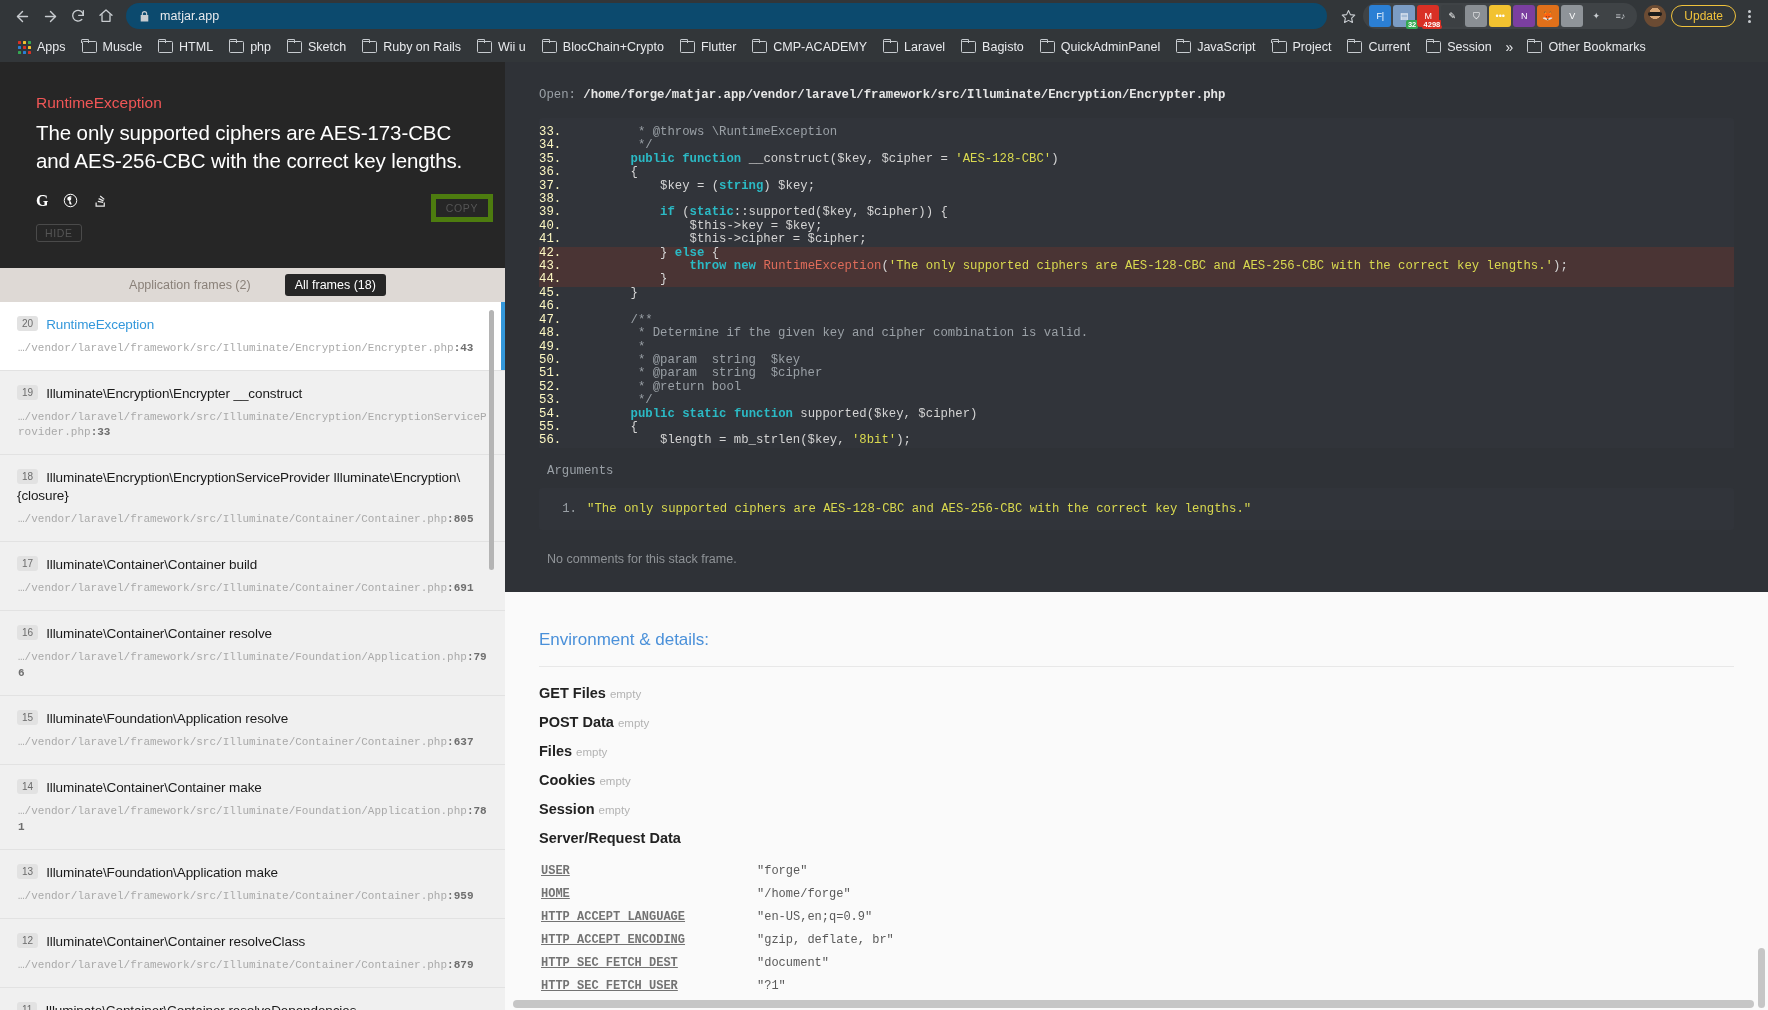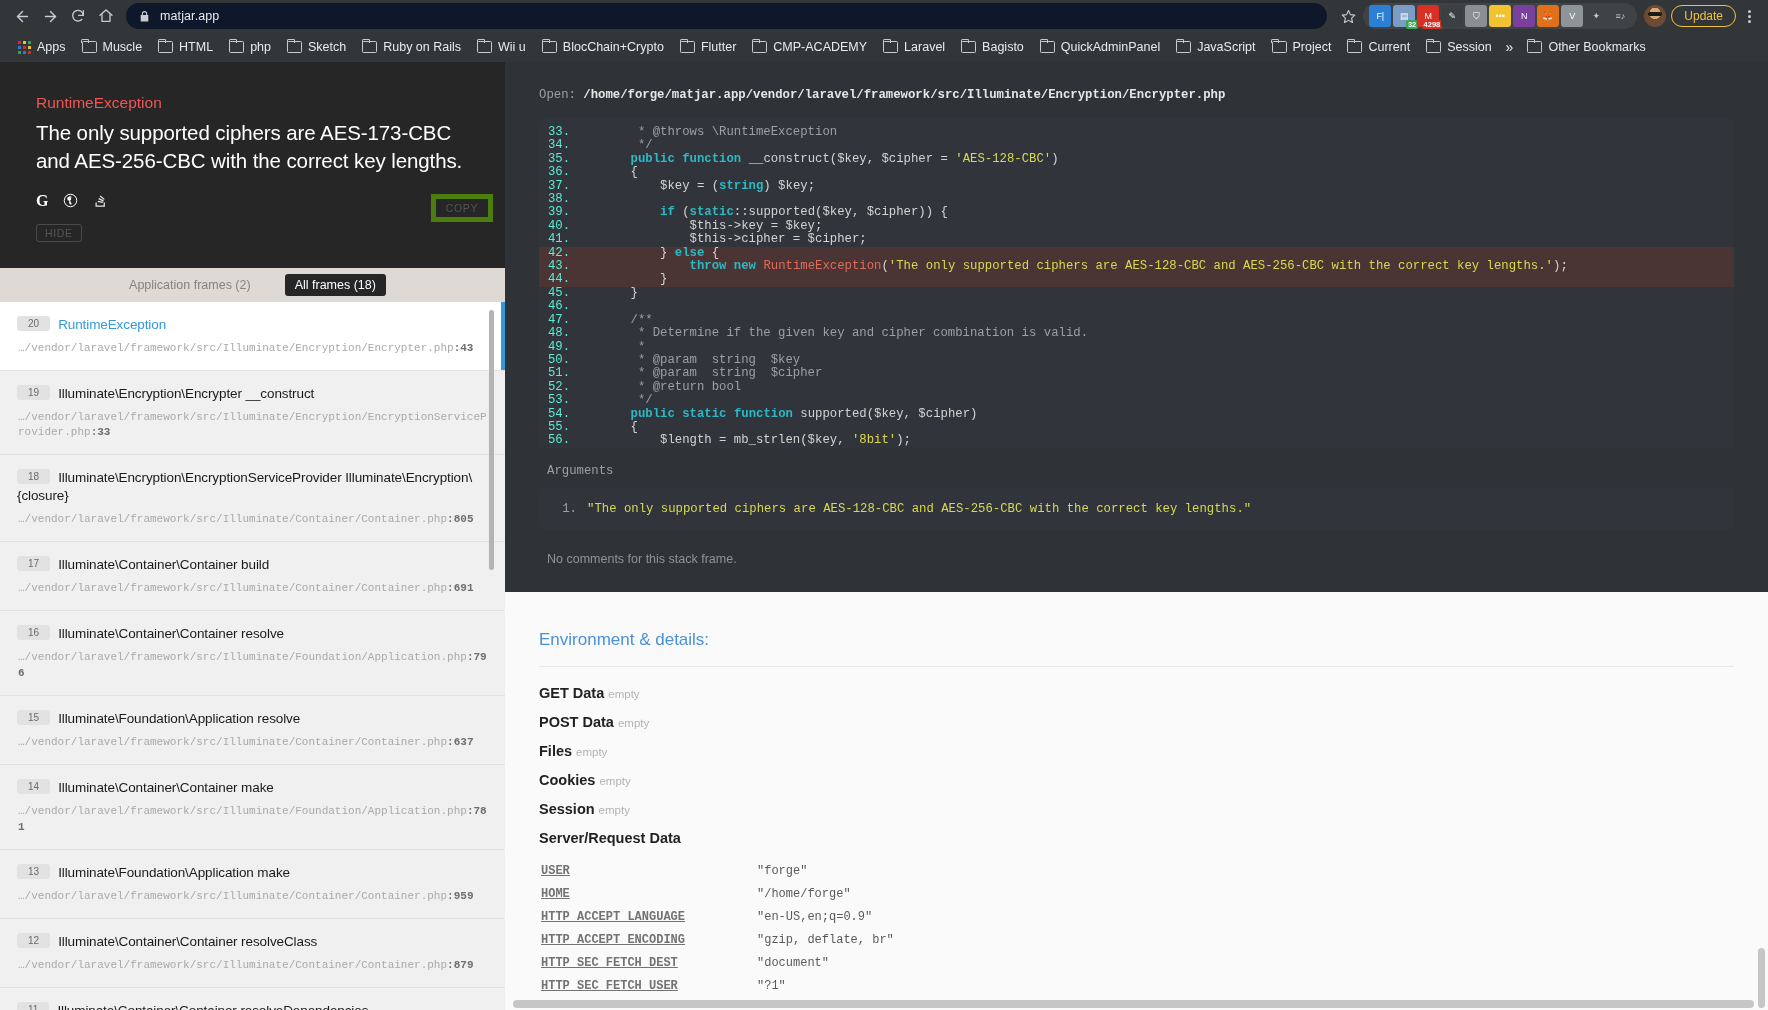--- a/index.html
+++ b/index.html
@@ -12,21 +12,21 @@
 
   
   .browser { width: 1768px; height: 62px; background: #323639; position: relative; }
   .nav-row { height: 32px; display: flex; align-items: center; padding: 0 8px; }
   .nav-btn {
     width: 28px; height: 28px; display: flex; align-items: center; justify-content: center;
     color: #c8ccd0; flex: none; cursor: pointer;
   }
   .nav-btn svg { display: block; }
   .omnibox {
-    flex: 1; height: 26px; background: #0f172a; border-radius: 13px;
+    flex: 1; height: 26px; background: #0c4a6e; border-radius: 13px;
     display: flex; align-items: center; padding: 0 12px; margin: 0 8px 0 6px;
     min-width: 0;
   }
   .omnibox .lock { width: 13px; height: 13px; flex: none; margin-right: 9px; color: #c8ccd0; }
   .omnibox .url { color: #e8eaed; font-size: 12.5px; letter-spacing: .1px; white-space: nowrap; }
   .tb-right { display: flex; align-items: center; gap: 0px; flex: none; }
   .star { width: 26px; height: 26px; display:flex; align-items:center; justify-content:center; color:#c8ccd0; }
   .ext-pill {
     display: flex; align-items: center; gap: 2px;
     background: #3f4346; border-radius: 13px; padding: 2px 6px; margin-left: 2px;
@@ -96,21 +96,21 @@
   .ftab.active { background:#262626; color:#fff; }
   .frames-list { flex: 1 1 auto; overflow: hidden; position: relative; }
   .frame {
     border-bottom: 1px solid #e2e2e2; padding: 13px 17px 13px 17px;
     background:#f0f0f0; cursor:pointer; position:relative;
   }
   .frame.active { background:#fff; }
   .frame.active:after { content:""; position:absolute; right:0; top:0; bottom:0; width:4px; background:#3498db; }
   .fnum {
     display:inline-block; background:#e2e2e2; color:#6b6b6b; font-size:10px;
-    padding: 2px 11px; border-radius: 3px; margin-right: 8px; vertical-align: 2px;
+    padding: 2px 5px; border-radius: 3px; margin-right: 8px; vertical-align: 2px;
     font-family:"Liberation Sans",sans-serif;
   }
   .fname { font-size: 13.5px; color:#1a1a1a; display:inline; letter-spacing: -.1px; }
   .frame.active .fname { color:#3498db; }
   .fpath {
     font-family: "Liberation Mono", monospace; font-size: 11px; color: #a9a9a9;
     margin-top: 8px; margin-left: 1px; line-height: 1.45; word-break: break-all;
   }
   .fpath b { color: #6e6e6e; font-weight: bold; }
   .left-scrollbar {
@@ -121,21 +121,21 @@
   
   .right { width: 1263px; height: 948px; background: #fafafa; overflow: hidden; position:relative;}
   .code-panel { background: #2f3237; padding: 26px 34px 0 34px; }
   .open-line {
     font-family:"Liberation Mono", monospace; font-size: 12.3px; color:#9aa0a6; margin-bottom: 16px;
     white-space: nowrap;
   }
   .open-line b { color:#e6e6e6; font-weight:bold; }
   .code-box { background: #31343a; border-radius: 3px 3px 0 0; padding: 8px 0 0 0; overflow:hidden; }
   .cl { display:flex; font-family:"Liberation Mono", monospace; font-size: 12.3px; line-height: 13.4px; white-space: pre; }
-  .cl .ln { width: 62px; text-align: center; padding-right: 22px; color:#5eead4; flex:none; user-select:none;}
+  .cl .ln { width: 62px; text-align: left; padding-right: 22px; color:#fef9c3; flex:none; user-select:none;}
   .cl.hl { background: #4a3434; }
   .cl .code { color:#d4d4d4; }
   .kw   { color:#2bbac5; font-weight: bold; }
   .str  { color:#d9d94f; }
   .cmt  { color:#9aa0a6; }
   .err  { color:#e06c5a; }
   .args-title { font-family:"Liberation Mono", monospace; font-size:12.3px; color:#9aa0a6; padding: 16px 0 10px 8px;}
   .args-box { background:#31343a; border-radius:3px; padding: 12px 0 12px 0; }
   .arg-row { display:flex; font-family:"Liberation Mono", monospace; font-size:12.3px; line-height:1.5; }
   .arg-row .idx { width:48px; text-align:right; padding-right:10px; color:#9aa0a6; flex:none;}
@@ -399,21 +399,21 @@
             <span class="val">"The only supported ciphers are AES-128-CBC and AES-256-CBC with the correct key lengths."</span>
           </div>
         </div>
       <div class="no-comments">No comments for this stack frame.</div>
     </div>
 
     <div class="env">
       <div class="env-title">Environment &amp; details:</div>
       <hr class="env-hr">
       <div id="env-sections">
-          <div class="env-sec"><span>GET Data</span><span class="empty">empty</span></div>
+          <div class="env-sec"><span>GET Files</span><span class="empty">empty</span></div>
           <div class="env-sec"><span>POST Data</span><span class="empty">empty</span></div>
           <div class="env-sec"><span>Files</span><span class="empty">empty</span></div>
           <div class="env-sec"><span>Cookies</span><span class="empty">empty</span></div>
           <div class="env-sec"><span>Session</span><span class="empty">empty</span></div>
           <div class="env-sec"><span>Server/Request Data</span></div>
         </div>
       <table class="srv-table">
         <tbody id="srv-body">
             <tr>
               <td class="k">USER</td>

